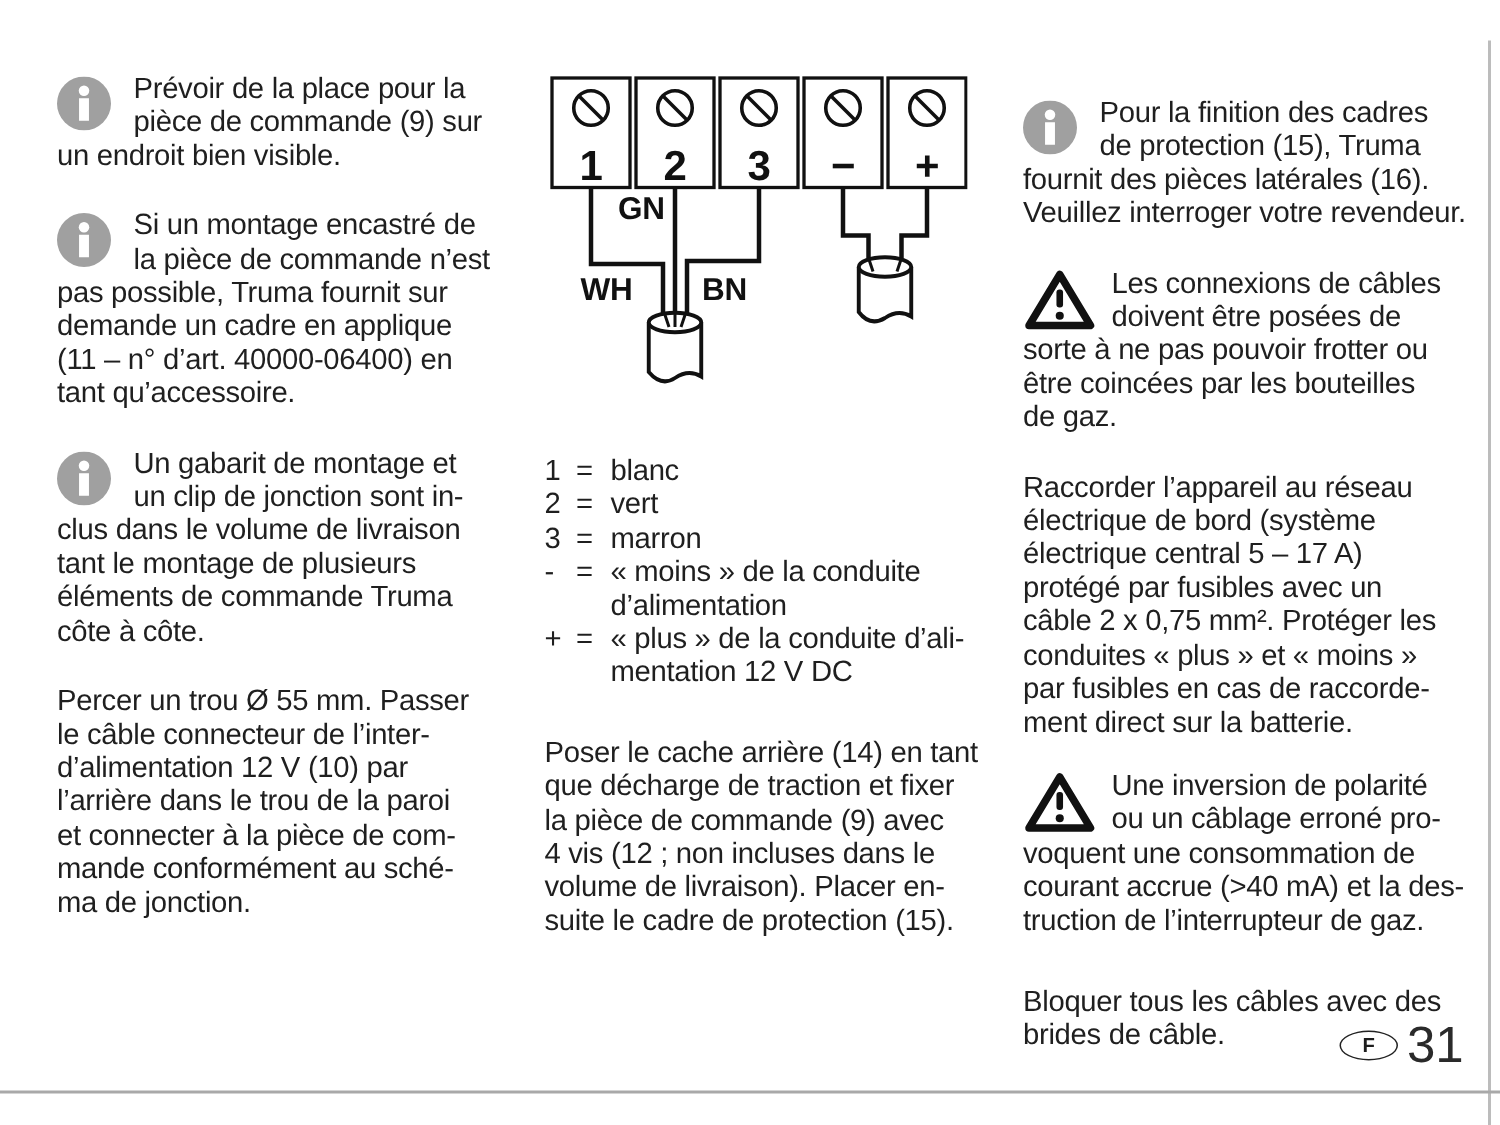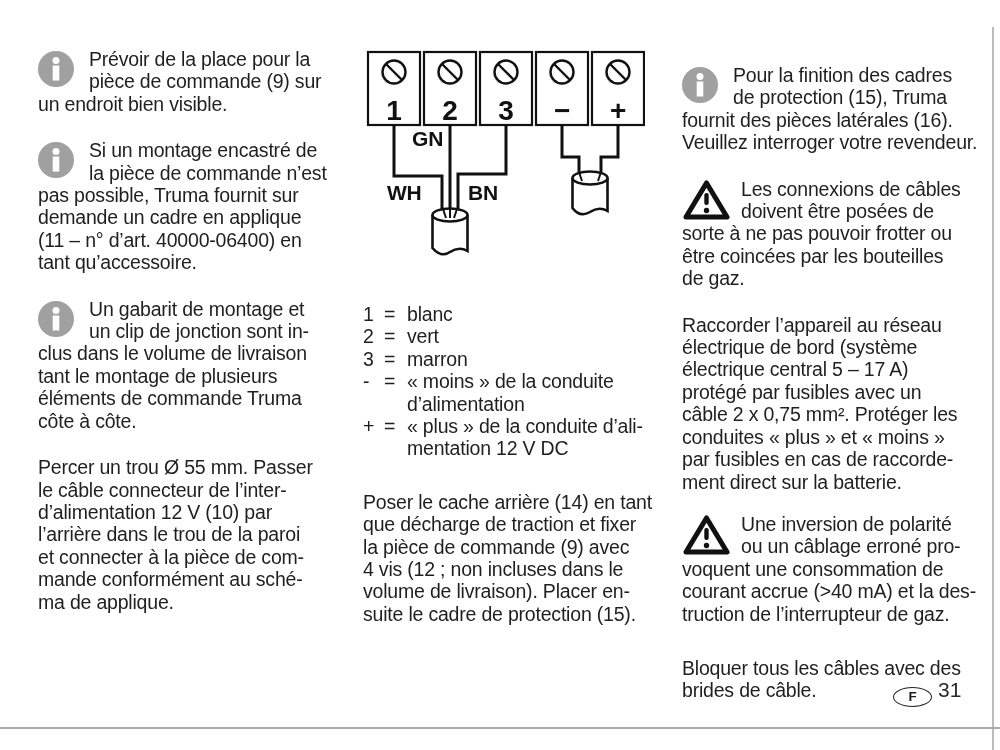--- a/index.html
+++ b/index.html
@@ -30,21 +30,21 @@
   #col-right .block:nth-child(4){margin-top:20px;}
   #col-right .block:nth-child(5){margin-top:32px;}
   
   .diagram-svg{display:block;margin-left:2px;}
   
   .country-oval{
     position:absolute;left:893px;top:687px;width:37px;height:18px;
     border:1.7px solid #222;border-radius:50%;
     text-align:center;line-height:18px;font-size:13.5px;font-weight:bold;color:#1d1d1d;
   }
-  .page-number{position:absolute;left:938px;top:678px;font-size:21px;color:#2a2a2a;}
+  .page-number{position:absolute;left:938px;top:678px;font-size:34px;color:#2a2a2a;}
   
   .edge-v{position:absolute;left:992px;top:27px;width:1.7px;height:723px;background:#bcbcbc;}
   .edge-h{position:absolute;left:0;top:727px;width:1000px;height:1.7px;background:#a9a9a9;}
 </style>
 </head>
 <body>
 
 <div>
 
   <div class="col" id="col-left">
@@ -93,21 +93,21 @@
       <div class="ln">côte à côte.</div>
       <div class="clear"></div>
     </div>
     <div class="block">
       <div class="ln">Percer un trou Ø 55 mm. Passer</div>
       <div class="ln">le câble connecteur de l’inter-</div>
       <div class="ln">d’alimentation 12 V (10) par</div>
       <div class="ln">l’arrière dans le trou de la paroi</div>
       <div class="ln">et connecter à la pièce de com-</div>
       <div class="ln">mande conformément au sché-</div>
-      <div class="ln">ma de applique.</div>
+      <div class="ln">ma de jonction.</div>
     </div>
   </div>
 
   <div class="col" id="col-mid">
     <div class="block">
       <svg class="diagram-svg" width="280" height="215" viewBox="0 0 280 215">
         <g stroke="#111" fill="#fff" stroke-width="2.2">
           <rect x="3" y="7" width="52" height="73"></rect>
           <rect x="59" y="7" width="52" height="73"></rect>
           <rect x="115" y="7" width="52" height="73"></rect>

